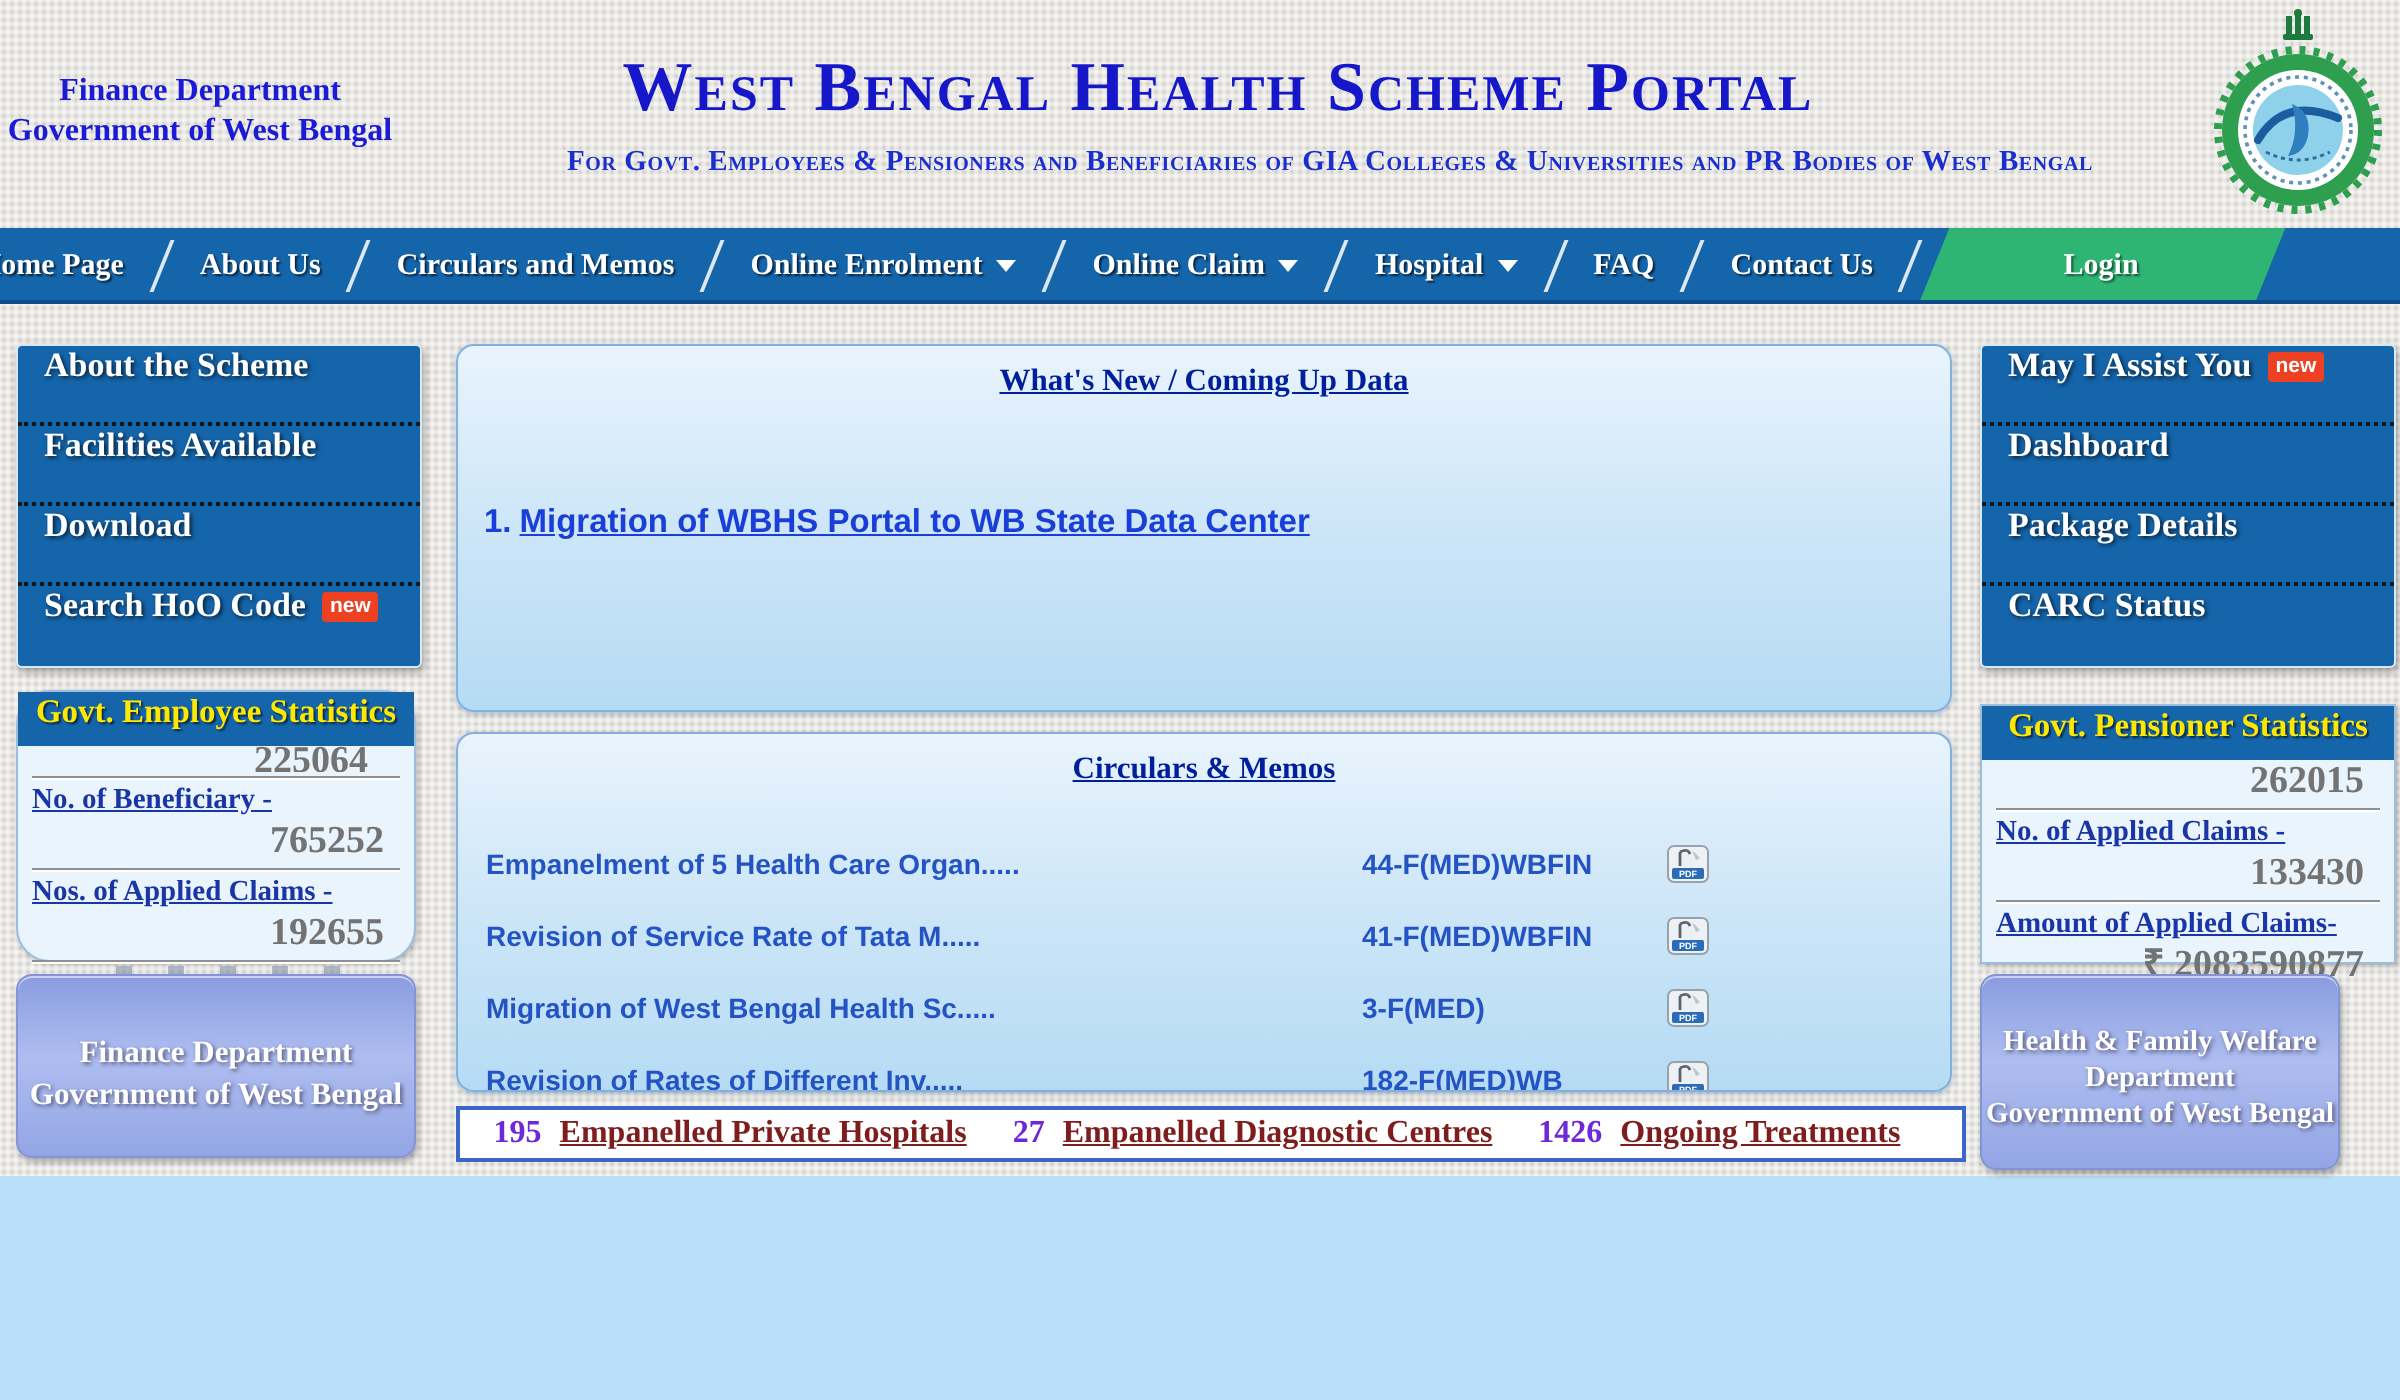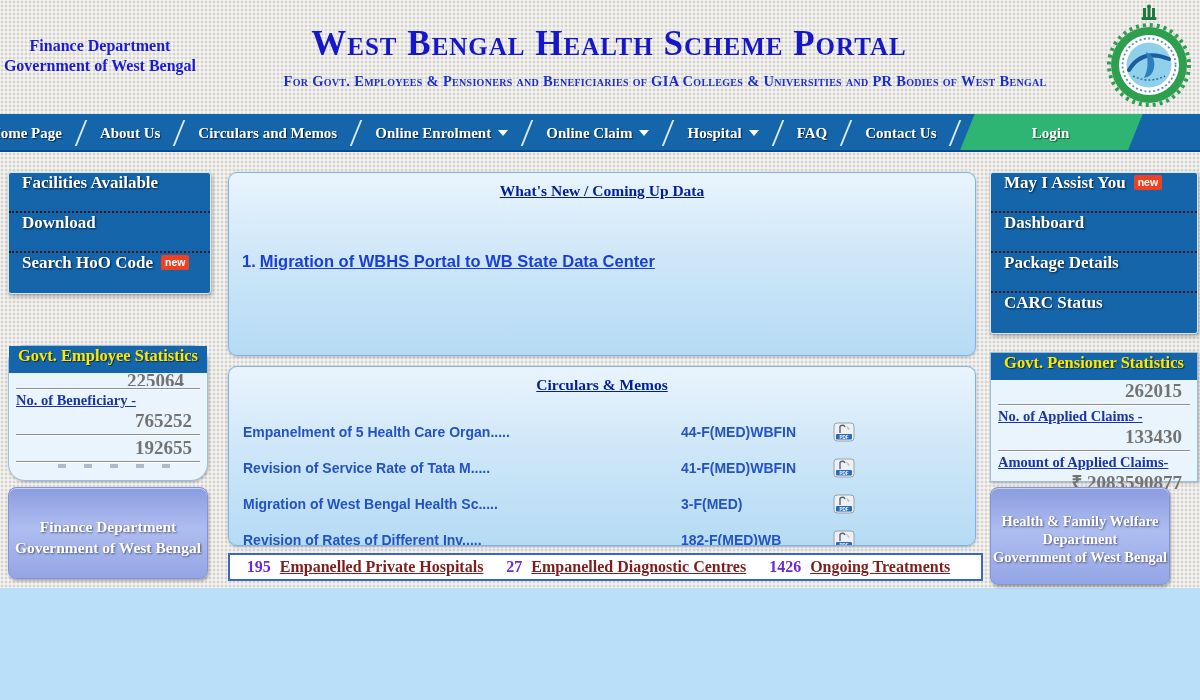--- a/index.html
+++ b/index.html
@@ -170,40 +170,42 @@
           <span>Contact Us</span>
         </div>
       <span class="nav-sep"></span>
       <div class="nav-login">
           <span>Login</span>
         </div>
     </div>
   </div>
 
   <div class="side-menu menu-left">
+    <div class="mi"><span>About the Scheme</span></div>
     <div class="mi"><span>Facilities Available</span></div>
     <div class="mi"><span>Download</span></div>
     <div class="mi"><span>Search HoO Code</span><span class="badge-new">new</span></div>
   </div>
 
   <div class="side-menu menu-right">
     <div class="mi"><span>May I Assist You</span><span class="badge-new">new</span></div>
     <div class="mi"><span>Dashboard</span></div>
     <div class="mi"><span>Package Details</span></div>
     <div class="mi"><span>CARC Status</span></div>
   </div>
 
   <div class="stats stats-left">
     <div class="stats-hd">Govt. Employee Statistics</div>
     <div class="stats-bd">
       <div class="clip-num"><span class="stat-val">225064</span></div>
       <hr class="stat-hr">
       <div class="stat-lbl">No. of Beneficiary -</div>
       <div class="stat-val">765252</div>
       <hr class="stat-hr">
+      <div class="stat-lbl">Nos. of Applied Claims -</div>
       <div class="stat-val">192655</div>
       <hr class="stat-hr">
       <div class="sliver"></div>
     </div>
   </div>
 
   <div class="stats stats-right">
     <div class="stats-hd">Govt. Pensioner Statistics</div>
     <div class="stats-bd">
       <div class="stat-val">262015</div>

